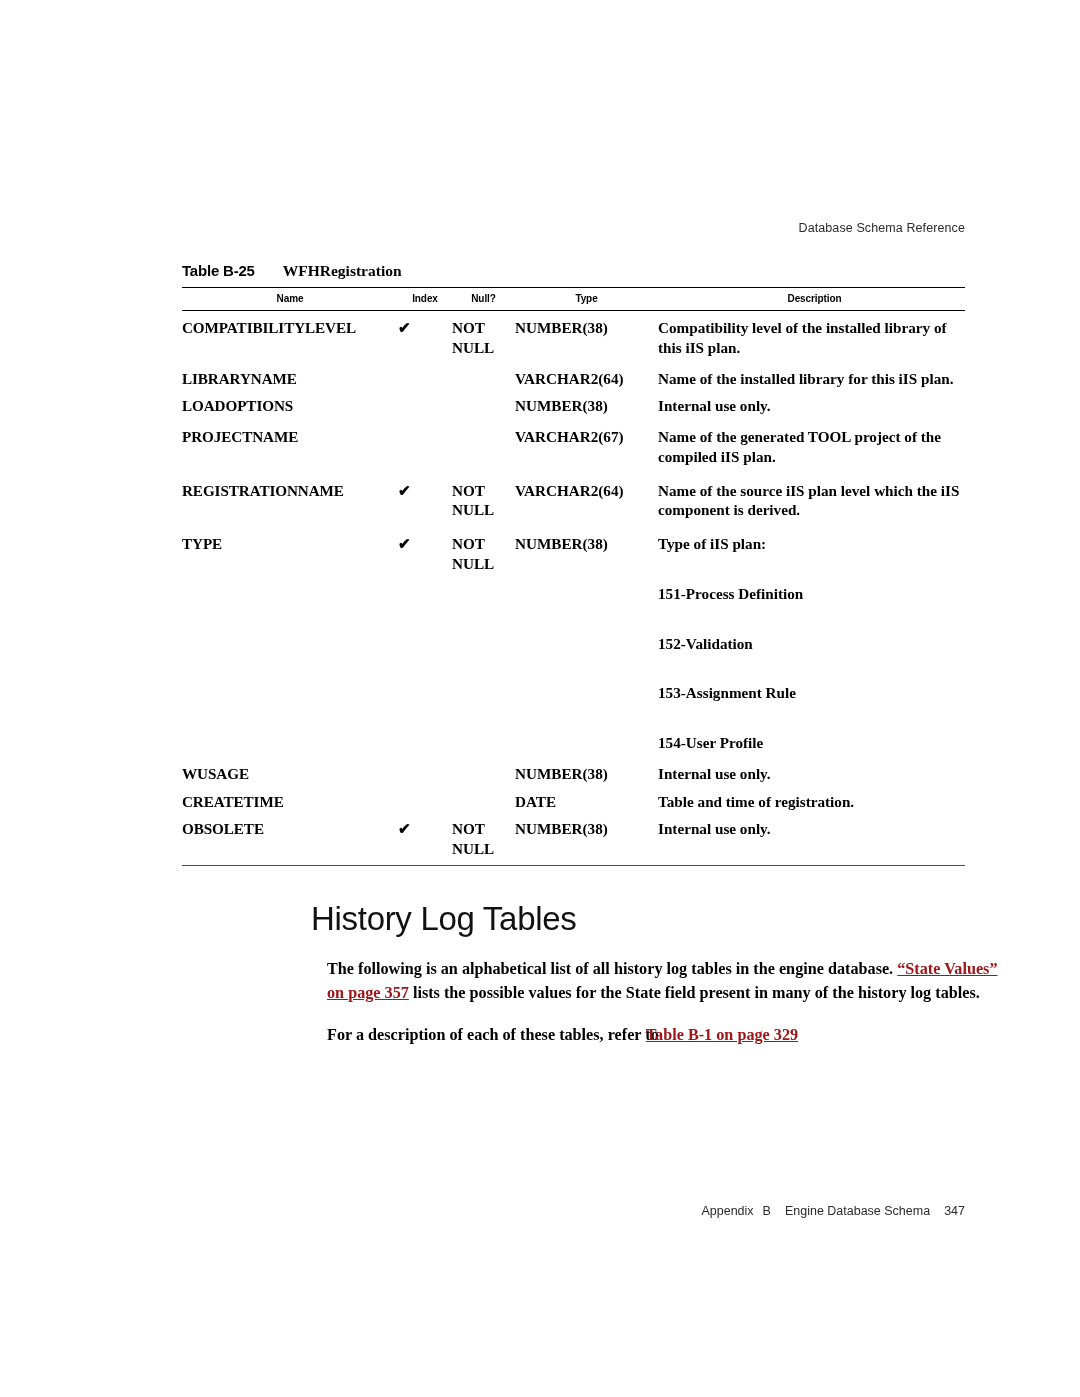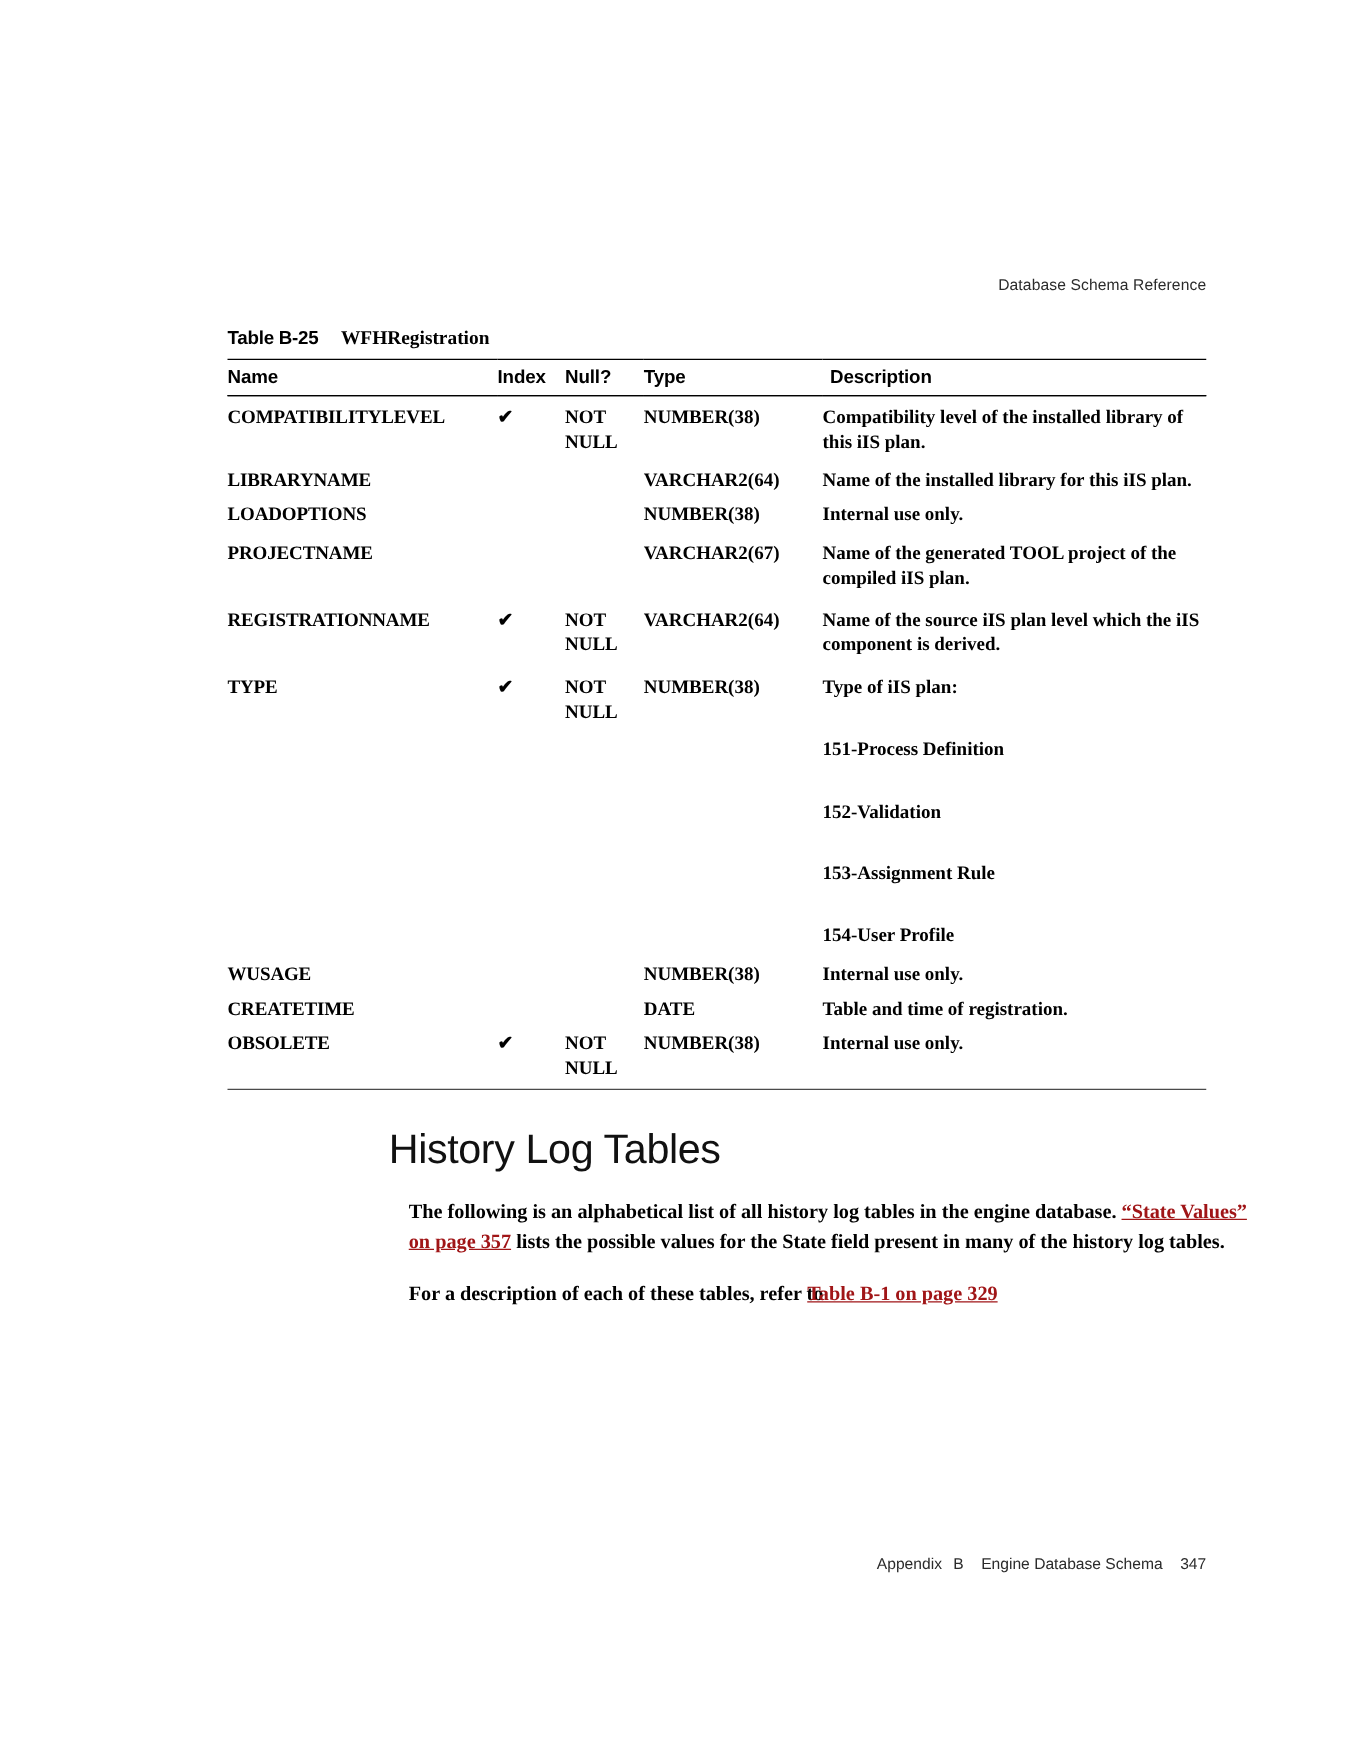--- a/index.html
+++ b/index.html
@@ -39,21 +39,21 @@
   .table-block {
     position: absolute;
     top: 262px;
     left: 182px;
     width: 783px;
   }
 
   .table-caption {
     display: flex;
     align-items: baseline;
-    gap: 18px;
+    gap: 28px;
     margin-bottom: 7px;
   }
   .caption-num {
     font-family: "Liberation Sans", sans-serif;
     font-weight: bold;
     font-size: 15px;
     letter-spacing: -.2px;
   }
   .caption-title {
     font-family: "Liberation Serif", serif;
@@ -68,22 +68,22 @@
   }
   table.schema col.c-name  { width: 216px; }
   table.schema col.c-index { width: 54px;  }
   table.schema col.c-null  { width: 63px;  }
   table.schema col.c-type  { width: 143px; }
   table.schema col.c-desc  { width: 307px; }
 
   table.schema thead th {
     font-family: "Liberation Sans", sans-serif;
     font-weight: bold;
-    font-size: 15px;
-    text-align: left;
+    font-size: 10px;
+    text-align: center;
     padding: 5px 0 6px 0;
     border-top: 1.6px solid #000;
     border-bottom: 1.4px solid #000;
     vertical-align: bottom;
     letter-spacing: -.1px;
   }
   table.schema thead th.th-desc { padding-left: 6px; }
 
   table.schema tbody td {
     font-family: "Liberation Serif", serif;
@@ -138,21 +138,20 @@
   
   .footer {
     position: absolute;
     top: 1204px;
     left: 182px;
     width: 783px;
     text-align: right;
     font-family: "Liberation Sans", sans-serif;
     font-size: 12.5px;
     color: #2b2b2b;
-    margin-top: 40px;
   }
   .footer .sp-wide { display: inline-block; width: 9px; }
   .footer .sp-xwide { display: inline-block; width: 14px; }
 </style>
 </head>
 <body>
 
 <div class="page">
 
   <div class="running-head">Database Schema Reference</div>

